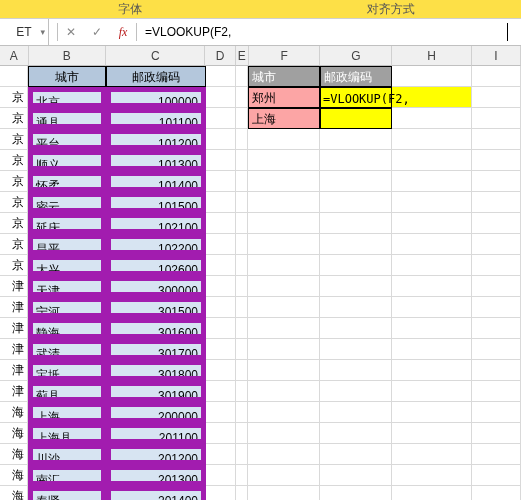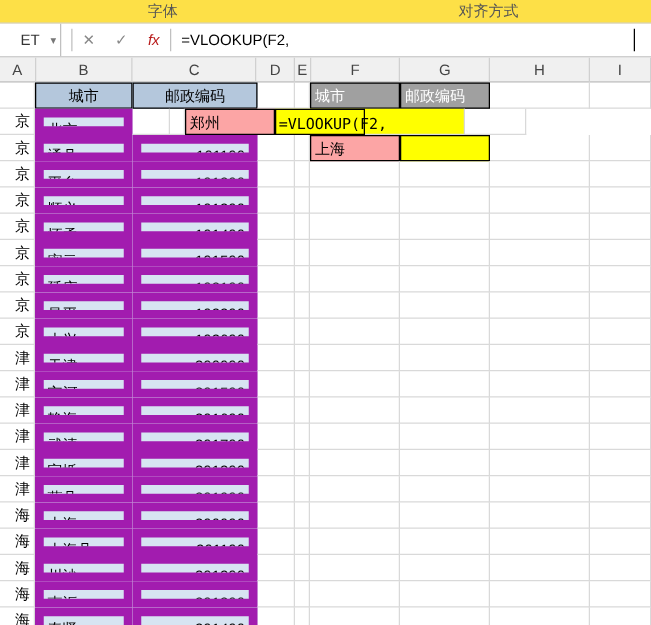--- a/index.html
+++ b/index.html
@@ -51,21 +51,21 @@
   .fb-divider { width:8px; }
   .fb-btn {
     width: 26px;
     display: flex;
     align-items: center;
     justify-content: center;
     color: #666;
   }
   .fb-btn.cancel { color:#888; }
   .fb-btn.accept { color:#888; }
-  .fb-btn.fx { font-style: italic; font-family: Liberation Sans, sans-serif; color:#b91c1c; }
+  .fb-btn.fx { font-style: italic; font-family: Liberation Serif, serif; color:#b91c1c; }
   .fb-sep { width:1px; background:#c0c0c0; margin:4px 0; }
   .formula-input {
     flex: 1;
     display: flex;
     align-items: center;
     padding-left: 8px;
     color: #000;
     position: relative;
   }
   .cursor-line{
@@ -121,21 +121,21 @@
   
   .hdr-bc {
     background: #b4c7dc;
     border: 1px solid #000;
     box-sizing: border-box;
     text-align: center;
     font-weight: normal;
   }
   .ltab {
     background: #d7e4f2;
-    border: 7px solid #a21caf;
+    border: 5px solid #a21caf;
     box-sizing: border-box;
   }
   .colA-cell{
     border-right:1px solid #d9d9d9;
     border-bottom:1px solid #d9d9d9;
     text-align:right;
     padding-right:3px;
     line-height:20px;
     box-sizing:border-box;
   }
@@ -224,20 +224,21 @@
         <div class="cell cD"></div>
         <div class="cell cE"></div>
         <div class="cell cF rhdr">城市</div>
         <div class="cell cG rhdr">邮政编码</div>
         <div class="cell cH"></div>
         <div class="cell cI"></div>
       </div>
       <div class="row">
         <div class="cell cA colA-cell">京</div>
         <div class="cell cB ltab la">北京</div>
+        <div class="cell cC ltab ra">100000</div>
         <div class="cell cD"></div>
         <div class="cell cE"></div>
         <div class="cell cF rcell la">郑州</div>
         <div class="cell cG rcell editing">
           <span>=VLOOKUP(F2,</span>
         </div>
         <div class="cell cH yellow" style="border-left: none;"></div>
         <div class="cell cI"></div>
       </div>
       <div class="row">

